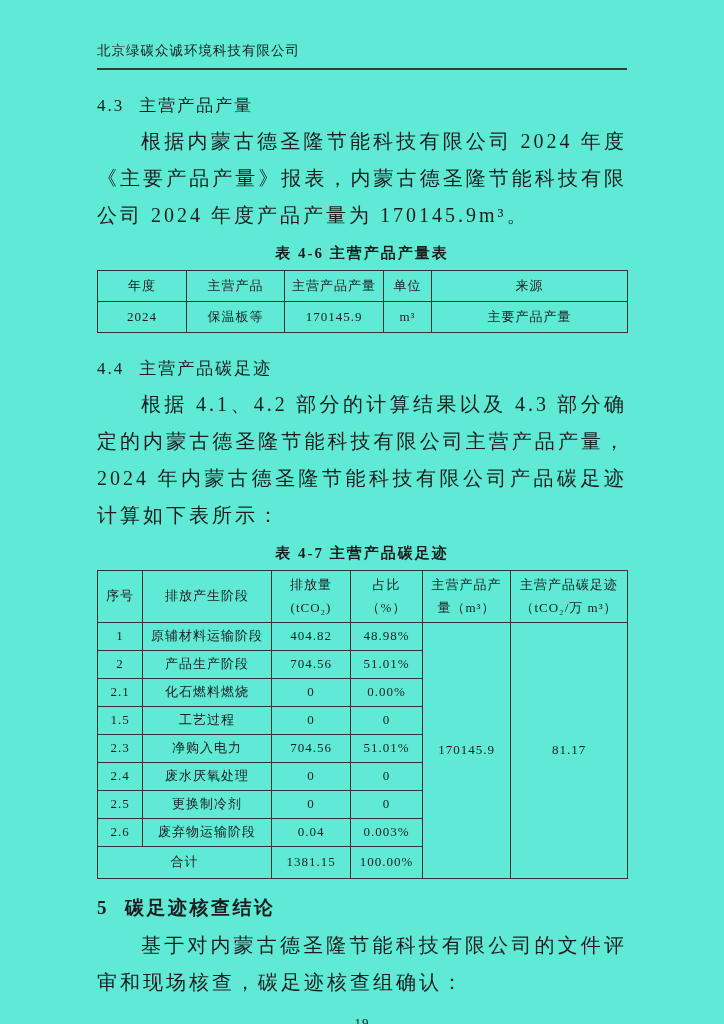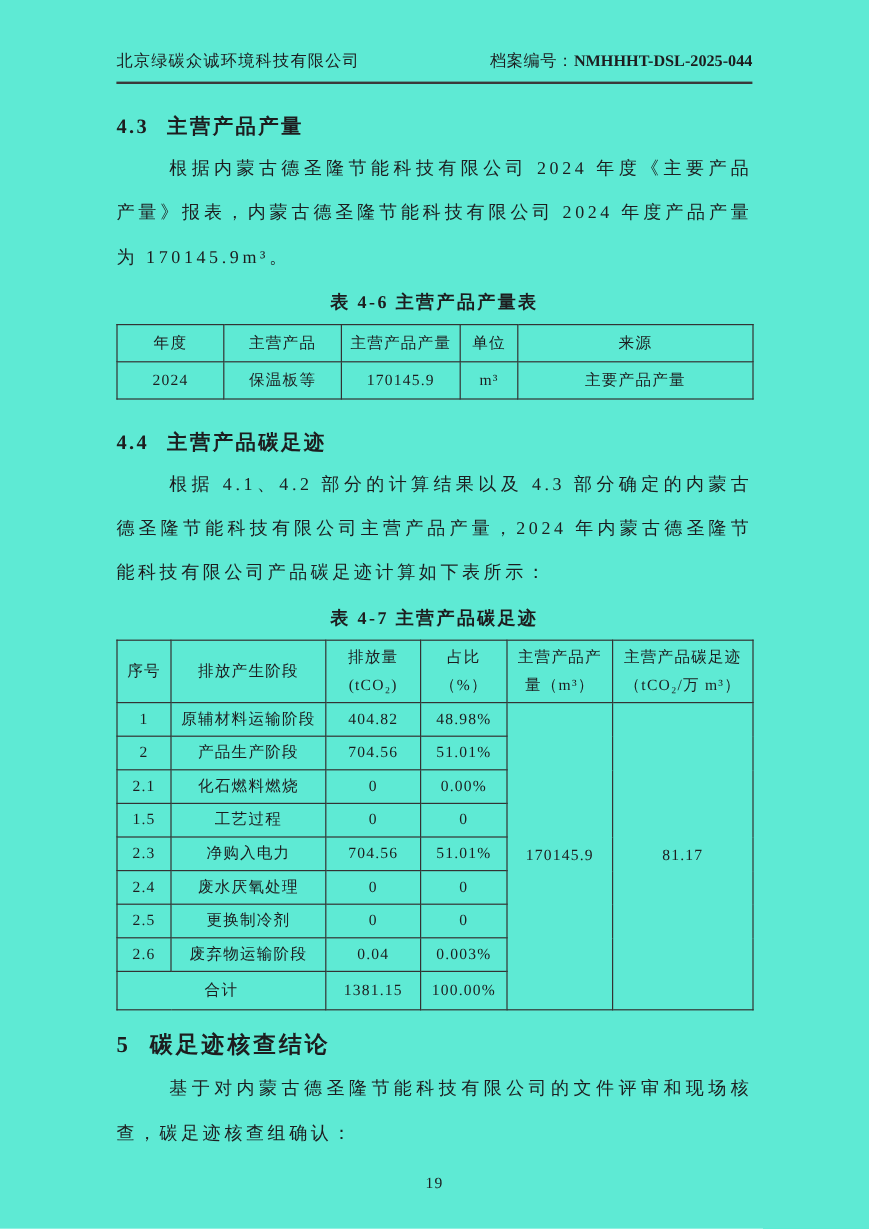--- a/index.html
+++ b/index.html
@@ -33,36 +33,36 @@
   }
   .doc-header .archive { letter-spacing: 0.5px; }
   .doc-header .archive .no { font-weight: bold; letter-spacing: 0; }
   
   .h2 {
     display: flex;
     align-items: baseline;
     gap: 15px;
     margin-top: 24px;
     font-size: 17px;
-    font-weight: bold;
+    font-weight: normal;
     letter-spacing: 2px;
   }
   .h1 {
     display: flex;
     align-items: baseline;
     gap: 16px;
     margin-top: 16px;
     font-size: 19px;
     font-weight: bold;
     letter-spacing: 2.5px;
   }
   
   .para {
     margin: 6px 0 0 0;
-    font-size: 15px;
+    font-size: 20px;
     line-height: 37px;
     letter-spacing: 3px;
     text-align: justify;
     text-indent: 44px;
   }
   
   .caption {
     margin-top: 8px;
     text-align: center;
     font-size: 15px;
@@ -99,23 +99,20 @@
     letter-spacing: 1px;
   }
 </style>
 </head>
 <body>
 
 <div class="page">
 
   <div class="doc-header">
     <span>北京绿碳众诚环境科技有限公司</span>
-    <span class="archive">
-      <span>档案编号：</span><span class="no">NMHHHT-DSL-2025-044</span>
-    </span>
   </div>
 
   <div class="h2">
     <span>4.3</span>
     <span>主营产品产量</span>
   </div>
   <p class="para">根据内蒙古德圣隆节能科技有限公司 2024 年度《主要产品产量》报表，内蒙古德圣隆节能科技有限公司 2024 年度产品产量为 170145.9m³。</p>
 
   <div class="caption">表 4-6 主营产品产量表</div>
   <table class="t46">

